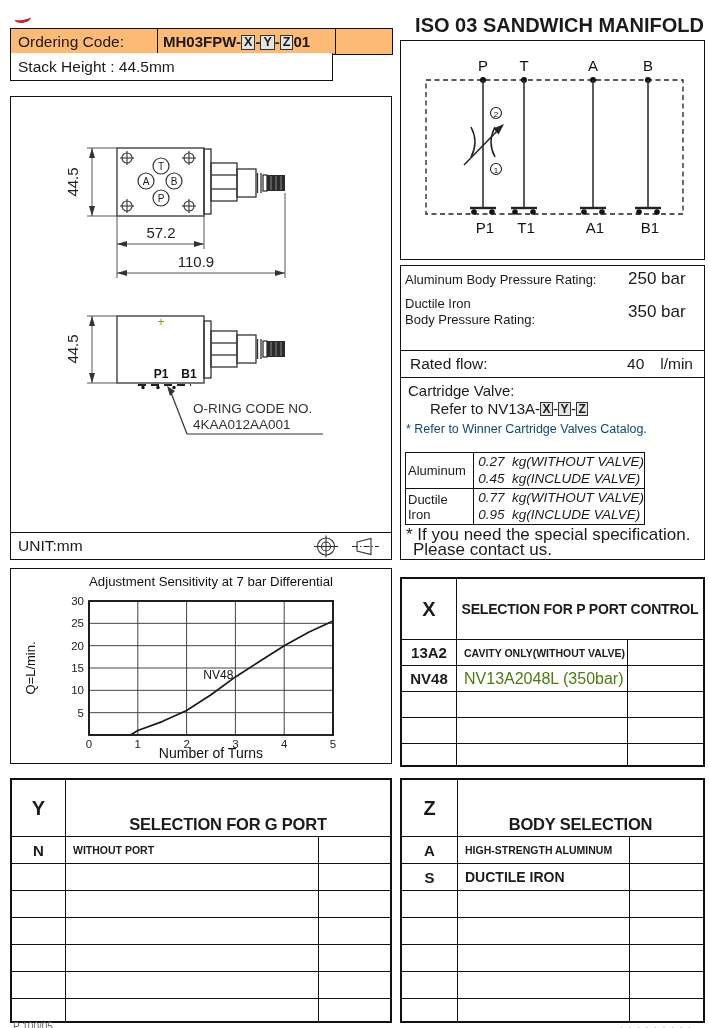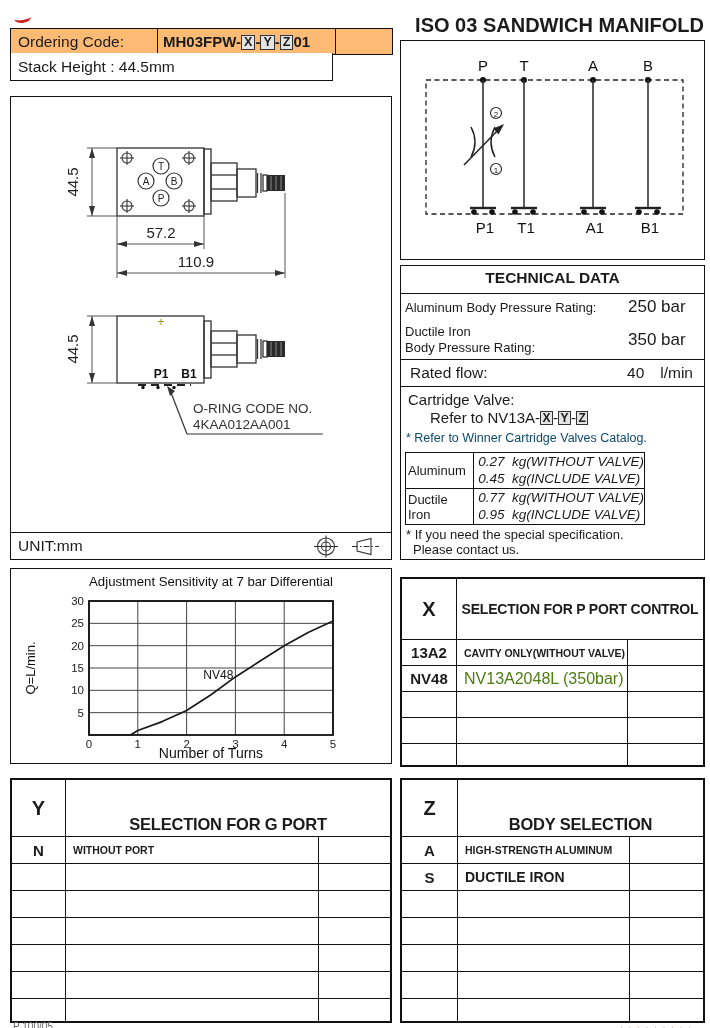--- a/index.html
+++ b/index.html
@@ -35,33 +35,33 @@
   .schem-panel{position:absolute;left:400px;top:40px;width:305px;height:220px;border:1.6px solid #111;box-sizing:border-box;}
 
   .tech-panel{position:absolute;left:400px;top:265px;width:305px;height:295px;border:1.8px solid #111;box-sizing:border-box;}
   .tech-title{height:24px;border-bottom:1.5px solid #111;text-align:center;font-weight:bold;font-size:15.5px;padding-top:3px;box-sizing:content-box;}
   .tech-r1{display:flex;align-items:center;height:26px;padding:0 4px;}
   .tech-r1 .lbl{flex:1;font-size:13px;}
   .tech-r2{display:flex;align-items:center;height:39px;padding:0 4px;}
   .tech-r2 .lbl{flex:1;font-size:13px;line-height:16px;}
   .tech-val{width:72px;font-size:17px;text-align:left;}
   .tech-flow{display:flex;align-items:center;height:26px;border-top:1.4px solid #111;border-bottom:1.4px solid #111;
-             padding:0 9px;font-size:15.5px;}
+             padding:0 9px;font-size:15.5px;margin-top:19px;}
   .tf-label{flex:1;}
   .tf-val{margin-right:16px;}
   .tf-unit{margin-right:2px;}
   .tech-cart{padding:4px 0 0 7px;font-size:15px;height:42px;box-sizing:border-box;}
   .tech-cart .l2{padding-left:22px;margin-top:1px;white-space:nowrap;}
   .tech-note1{font-size:12.5px;padding:2px 0 0 5px;color:#0c4a6e;height:22px;box-sizing:border-box;}
   .weight-table{position:absolute;left:4px;top:186px;width:240px;border:1.5px solid #111;box-sizing:border-box;}
   .w-row{display:flex;height:35px;}
   .w-row + .w-row{border-top:1.3px solid #111;}
   .w-mat{width:72px;border-right:1.3px solid #111;display:flex;align-items:center;font-size:13px;padding-left:2px;box-sizing:border-box;}
   .w-vals{flex:1;font-size:13.5px;line-height:16.5px;padding:1px 0 0 4px;white-space:pre;font-style:italic;}
-  .tech-note2{position:absolute;left:5px;top:261px;font-size:13px;line-height:15px;}
+  .tech-note2{position:absolute;left:5px;top:261px;font-size:17px;line-height:15px;}
   .tech-note2 .l2{padding-left:7px;}
 
   .chart-panel{position:absolute;left:10px;top:568px;width:382px;height:196px;border:1.5px solid #111;box-sizing:border-box;}
 
   
   .sel-table{position:absolute;border:2px solid #111;box-sizing:border-box;background:#fff;overflow:hidden;}
   .sel-header{display:flex;height:var(--headh);border-bottom:1.8px solid #111;}
   .sel-hcode{width:var(--codew);border-right:1.8px solid #111;display:flex;align-items:center;justify-content:center;
              font-weight:bold;font-size:20px;box-sizing:border-box;}
   .sel-htitle{flex:1;display:flex;align-items:center;justify-content:center;font-weight:bold;letter-spacing:-0.2px;}
@@ -270,21 +270,20 @@
         <line x1="63" y1="124" x2="99" y2="87" stroke="#222" stroke-width="1.5"></line>
         <polygon points="103,83 92.5,87.5 97.5,93.5" fill="#222"></polygon>
         <circle cx="95" cy="72" r="5.5" fill="none" stroke="#222" stroke-width="1.1"></circle>
         <text x="95" y="75.5" font-size="8" text-anchor="middle" fill="#111">2</text>
         <circle cx="95" cy="128" r="5.5" fill="none" stroke="#222" stroke-width="1.1"></circle>
         <text x="95" y="131.5" font-size="8" text-anchor="middle" fill="#111">1</text>
       </svg>
   </div>
 
   <div class="tech-panel">
-    <div class="tech-title">TECHNICAL DATA</div>
     <div class="tech-r1">
       <span class="lbl">Aluminum Body Pressure Rating:</span>
       <span class="tech-val">250 bar</span>
     </div>
     <div class="tech-r2">
       <span class="lbl"><span>Ductile Iron</span><br>
       <span>Body Pressure Rating:</span></span>
       <span class="tech-val">350 bar</span>
     </div>
     <div class="tech-flow">

